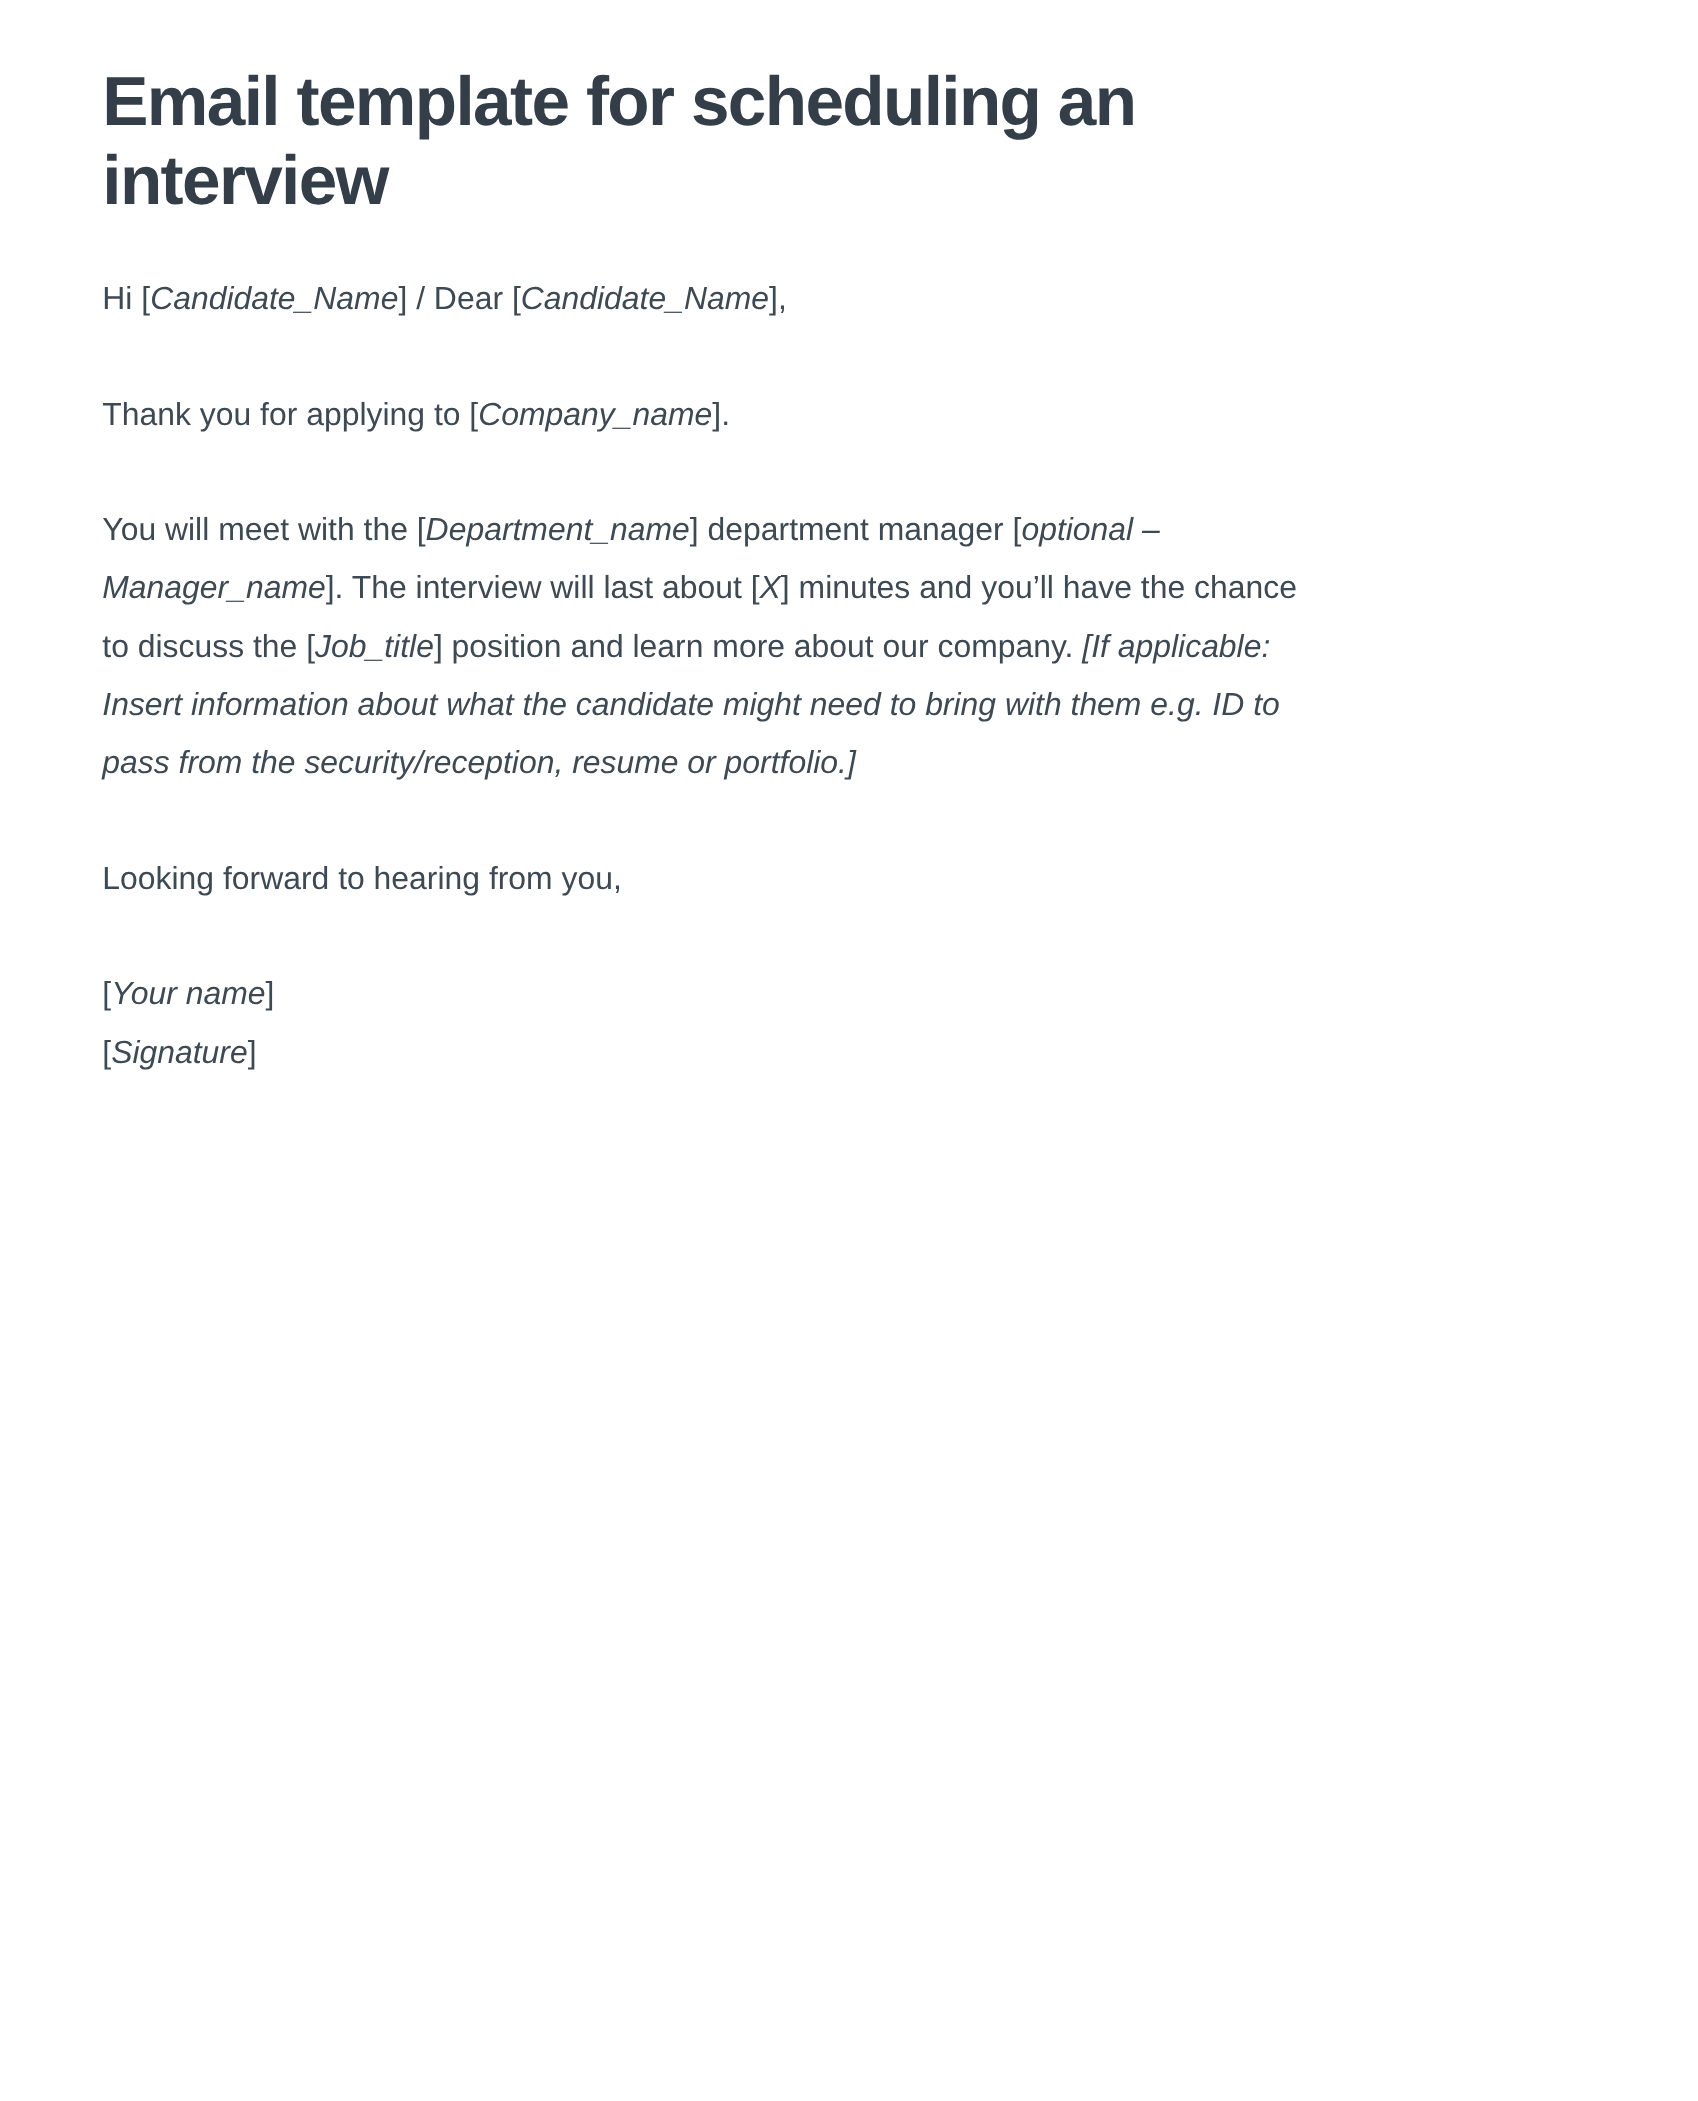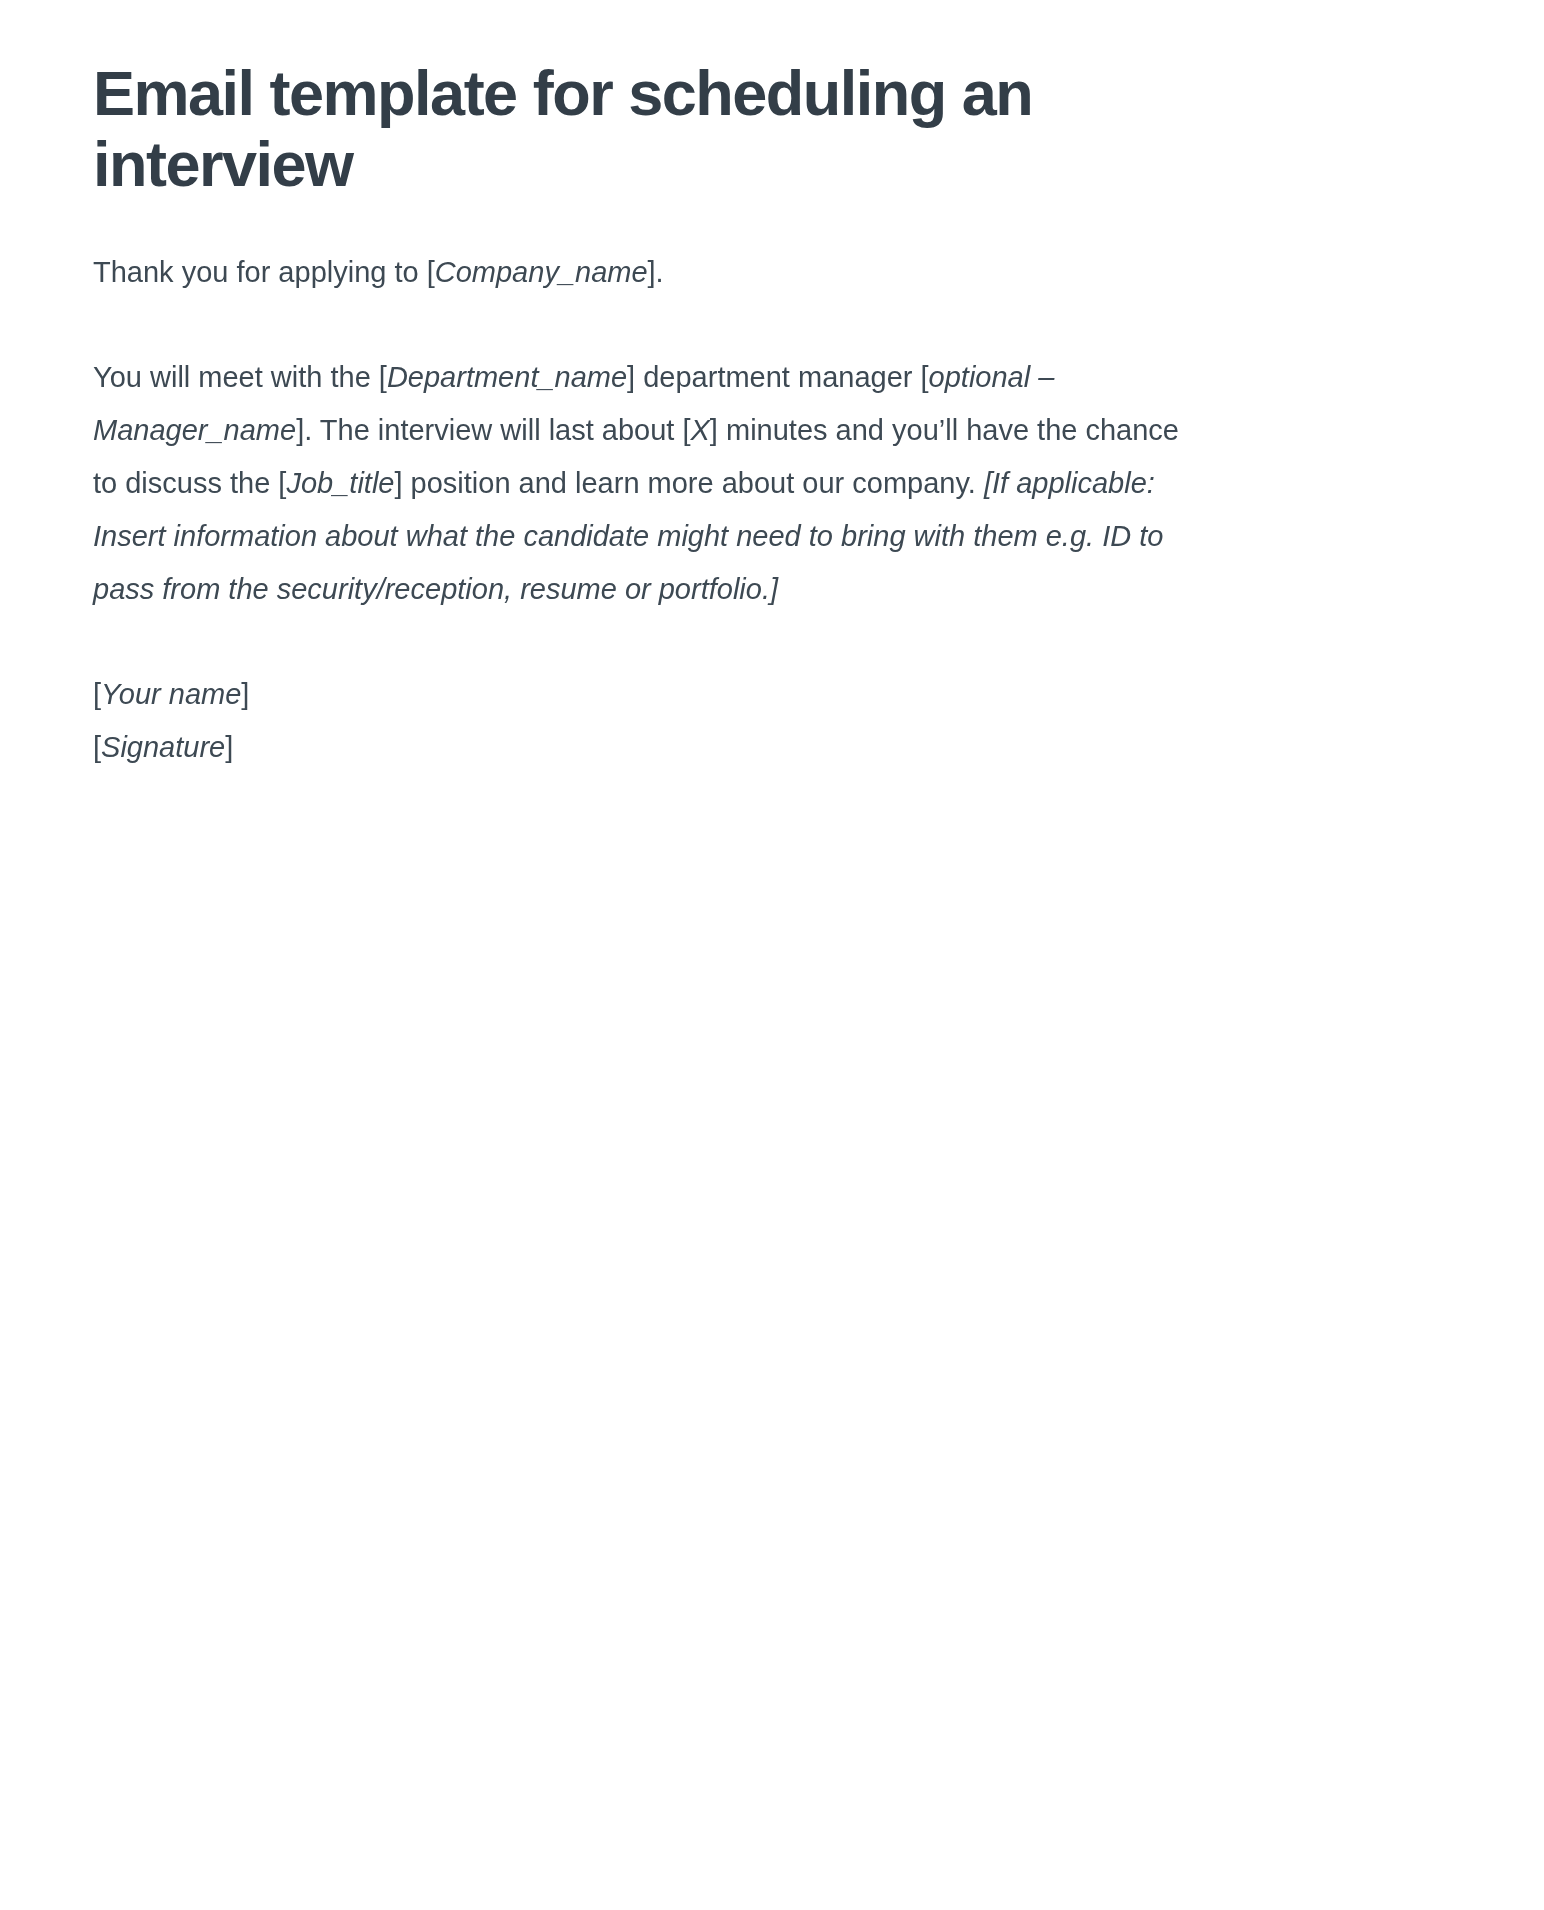--- a/index.html
+++ b/index.html
@@ -42,17 +42,19 @@
     text-underline-offset: 4px;
     cursor: pointer;
   }
 </style>
 </head>
 <body>
 
 <div class="page">
   <h1 class="doc-title" style="color: rgb(51, 62, 72);">Email template for scheduling an interview</h1>
   <div class="doc-body" style="color: rgb(61, 73, 83);">
+      <p><span class="run-n">Hi [</span><span class="run-i">Candidate_Name</span><span class="run-n">] / Dear [</span><span class="run-i">Candidate_Name</span><span class="run-n">],</span></p>
       <p><span class="run-n">Thank you for applying to [</span><span class="run-i">Company_name</span><span class="run-n">].</span></p>
       <p><span class="run-n">You will meet with the [</span><span class="run-i">Department_name</span><span class="run-n">] department manager [</span><span class="run-i">optional – Manager_name</span><span class="run-n">]. The interview will last about [</span><span class="run-i">X</span><span class="run-n">] minutes and you’ll have the chance to discuss the [</span><span class="run-i">Job_title</span><span class="run-n">] position and learn more about our company. </span><span class="run-i">[If applicable: Insert information about what the candidate might need to bring with them e.g. ID to pass from the security/reception, resume or portfolio.]</span></p>
+      <p><span class="run-n">Looking forward to hearing from you,</span></p>
       <p><span class="run-n">[</span><span class="run-i">Your name</span><span class="run-n">]</span><br><span class="run-n">[</span><span class="run-i">Signature</span><span class="run-n">]</span></p>
     </div>
 </div>
 
 </body></html>

